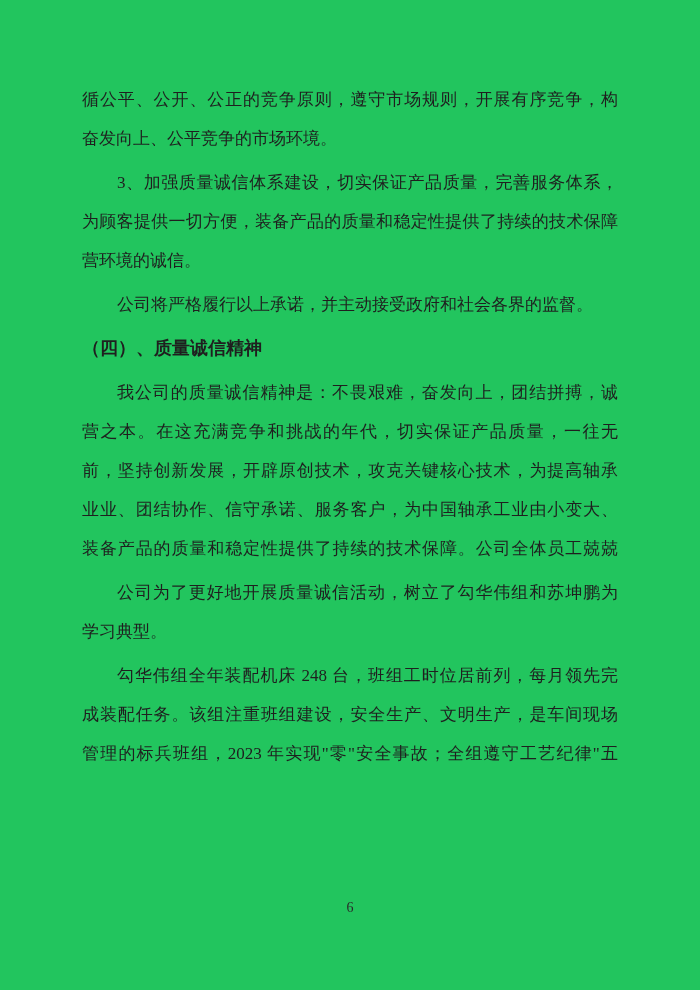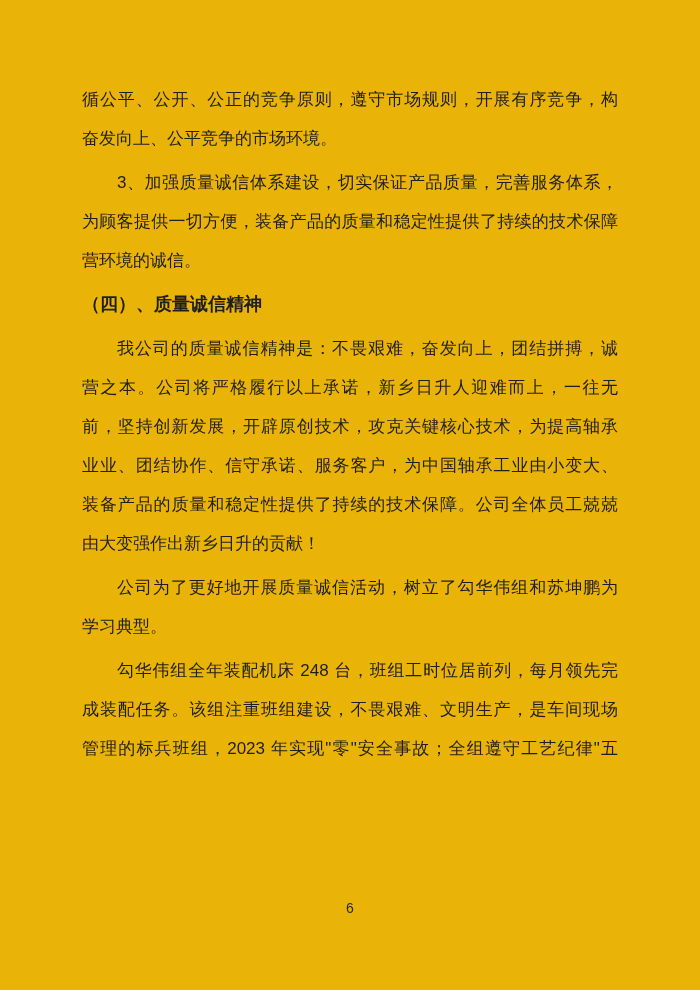--- a/index.html
+++ b/index.html
@@ -4,23 +4,23 @@
 <style>
   html, body {
     margin: 0;
     padding: 0;
     background: #ffffff;
   }
   .page {
     position: relative;
     width: 700px;
     height: 990px;
-    background: #eab308;
+    background: #22c55e;
     overflow: hidden;
-    font-family: Liberation Sans, sans-serif;
+    font-family: Liberation Serif, serif;
     color: #1f1f1f;
   }
   .content {
     padding: 80px 82px 0 82px;
   }
   .block {
     margin: 5px 0 0 0;
   }
   .block.first {
     margin-top: 0;
@@ -68,40 +68,42 @@
       <div class="line fill">循公平、公开、公正的竞争原则，遵守市场规则，开展有序竞争，构</div>
       <div class="line end">奋发向上、公平竞争的市场环境。</div>
     </div>
 
     <div class="block">
       <div class="line fill indent">3、加强质量诚信体系建设，切实保证产品质量，完善服务体系，</div>
       <div class="line fill">为顾客提供一切方便，装备产品的质量和稳定性提供了持续的技术保障</div>
       <div class="line end">营环境的诚信。</div>
     </div>
 
+    <div class="block">
+      <div class="line end indent">公司将严格履行以上承诺，并主动接受政府和社会各界的监督。</div>
+    </div>
 
     <div class="heading">（四）、质量诚信精神</div>
 
     <div class="block">
       <div class="line fill indent">我公司的质量诚信精神是：不畏艰难，奋发向上，团结拼搏，诚</div>
-      <div class="line fill">营之本。公司将严格履行以上承诺，新乡日升人迎难而上，一往无</div>
+      <div class="line fill">营之本。在这充满竞争和挑战的年代，切实保证产品质量，一往无</div>
       <div class="line fill">前，坚持创新发展，开辟原创技术，攻克关键核心技术，为提高轴承</div>
       <div class="line fill">业业、团结协作、信守承诺、服务客户，为中国轴承工业由小变大、</div>
       <div class="line fill">装备产品的质量和稳定性提供了持续的技术保障。公司全体员工兢兢</div>
-      <div class="line end">由大变强作出新乡日升的贡献！</div>
     </div>
 
 
     <div class="block">
       <div class="line fill indent">公司为了更好地开展质量诚信活动，树立了勾华伟组和苏坤鹏为</div>
       <div class="line end">学习典型。</div>
     </div>
 
     <div class="block">
       <div class="line fill indent">勾华伟组全年装配机床 248 台，班组工时位居前列，每月领先完</div>
-      <div class="line fill">成装配任务。该组注重班组建设，不畏艰难、文明生产，是车间现场</div>
+      <div class="line fill">成装配任务。该组注重班组建设，安全生产、文明生产，是车间现场</div>
       <div class="line fill">管理的标兵班组，2023 年实现"零"安全事故；全组遵守工艺纪律"五</div>
     </div>
 
   </div>
 
   <div class="footer">6</div>
 </div>
 
 </body></html>

